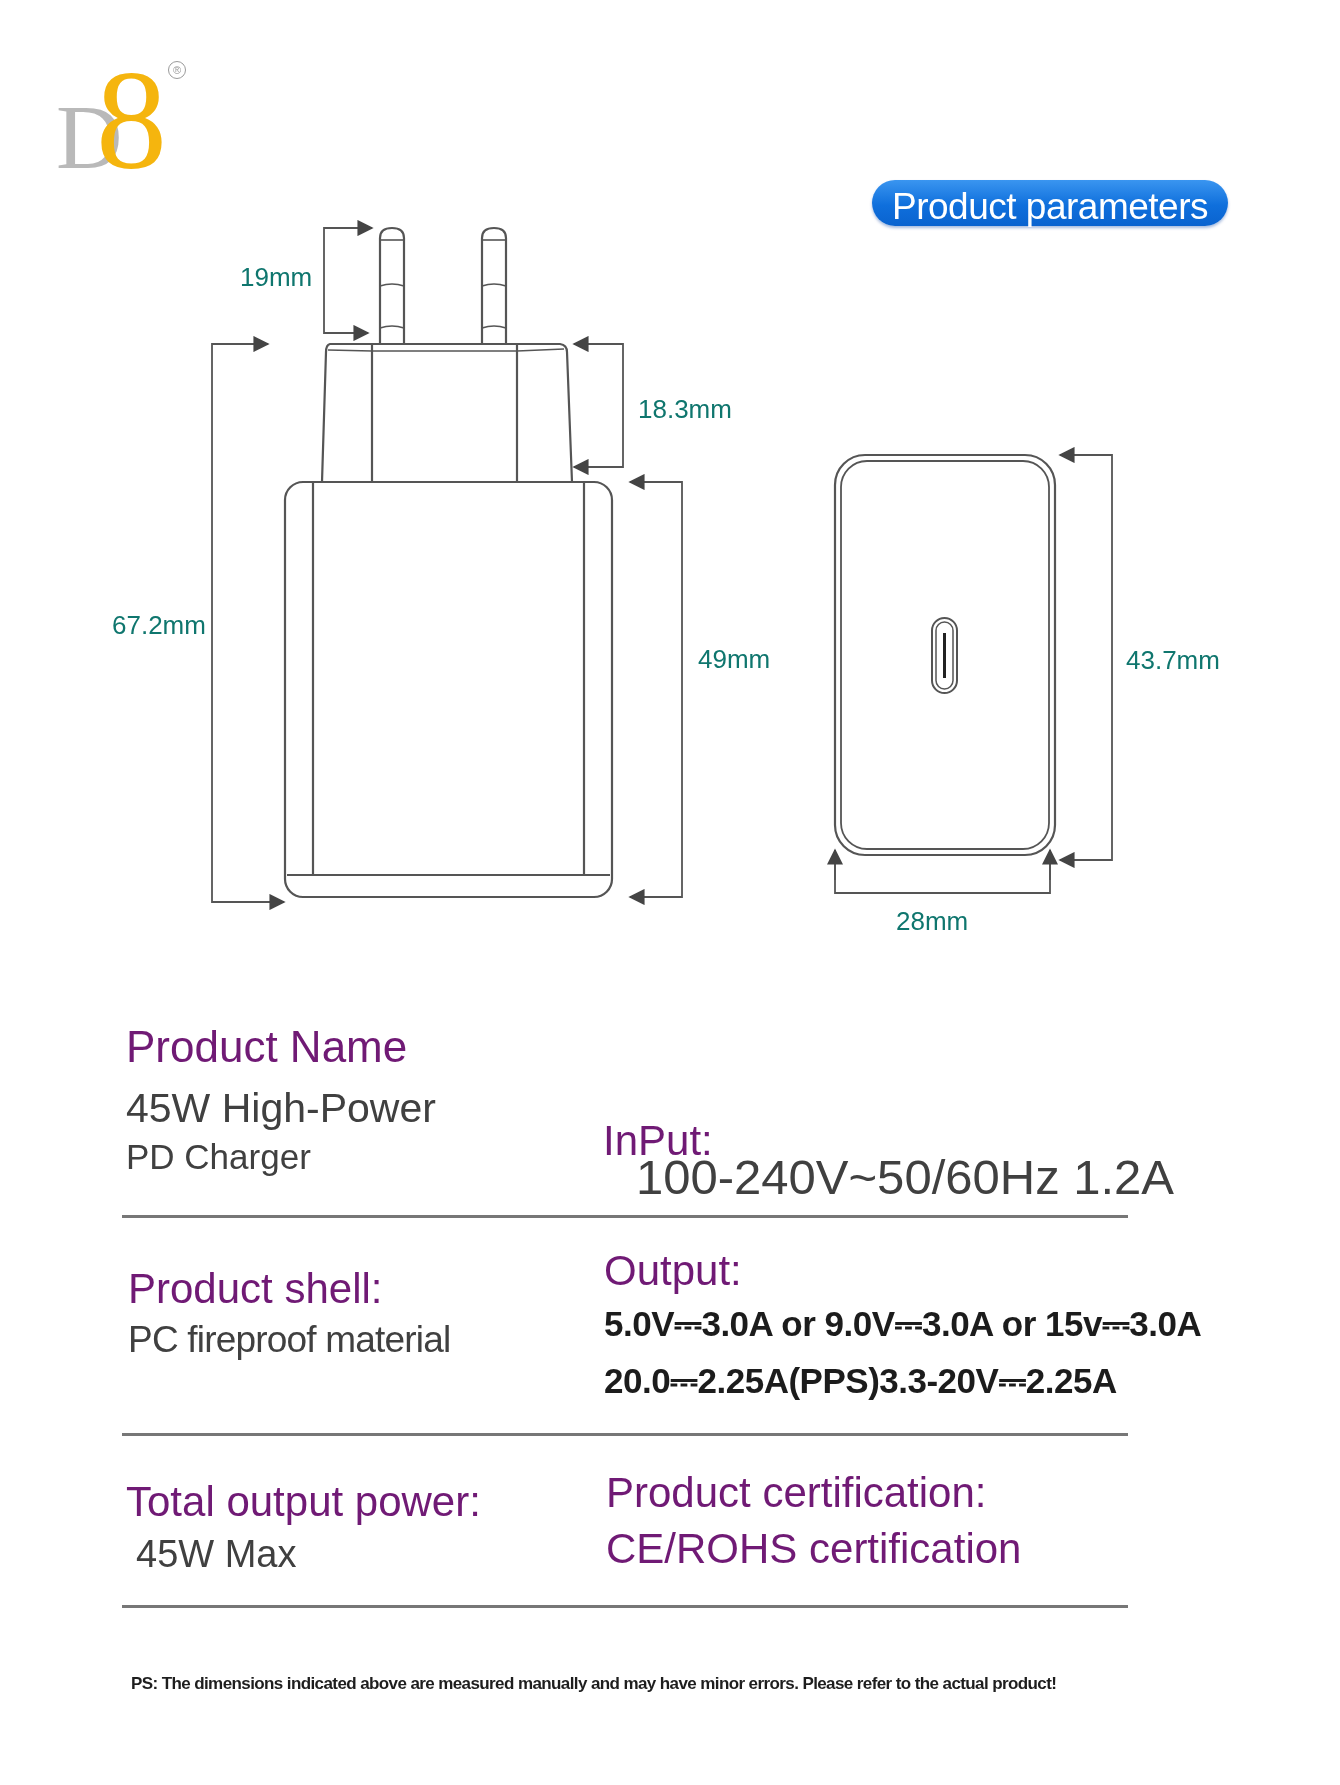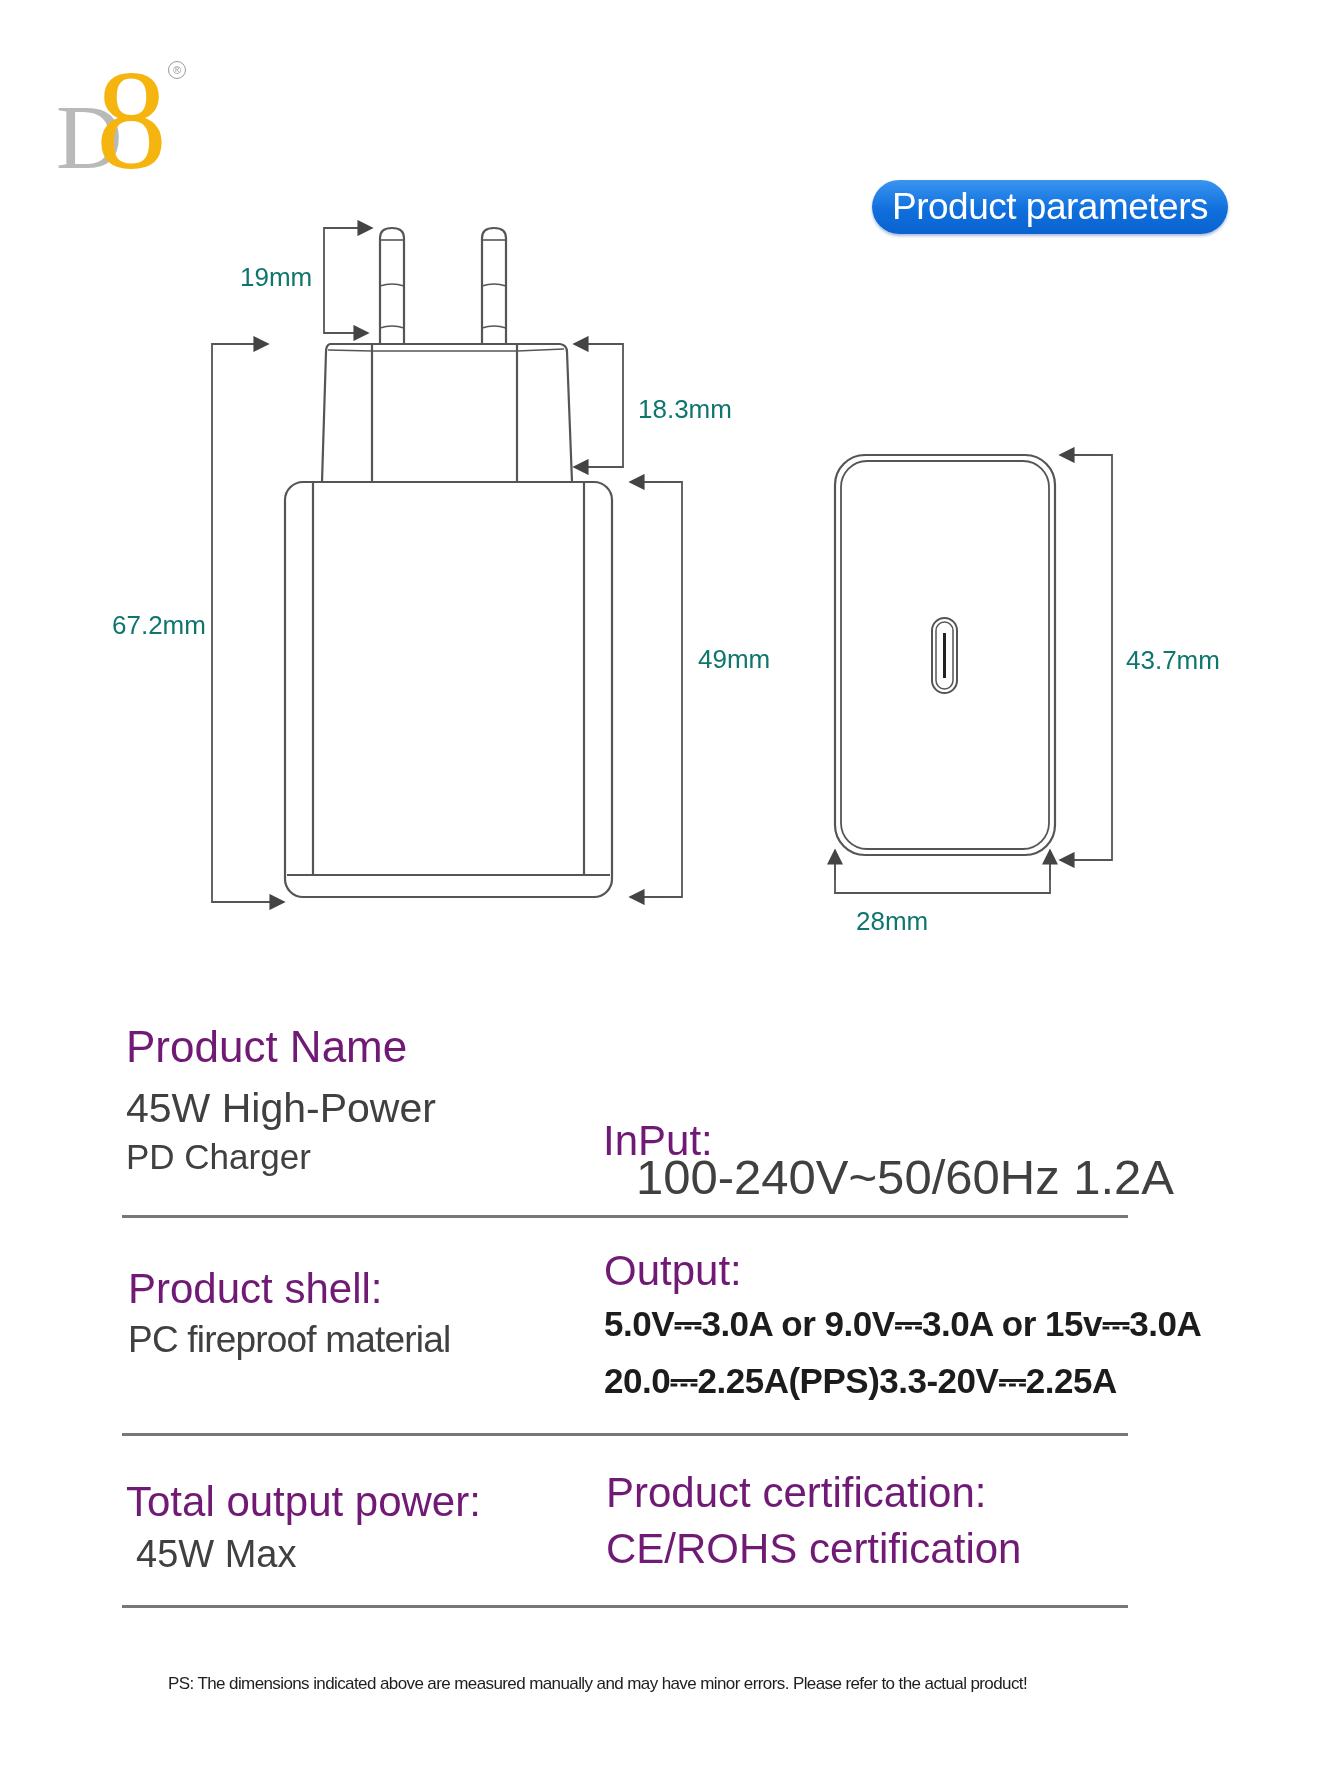--- a/index.html
+++ b/index.html
@@ -8,34 +8,34 @@
   .abs { position: absolute; }
   
   .logo { left: 50px; top: 55px; width: 150px; height: 125px; }
   .logo-d { position: absolute; left: 6px; top: 36px; font-family: "Liberation Serif", "DejaVu Serif", serif;
             font-size: 92px; line-height: 1; color: #b9b9b9; letter-spacing: -4px; }
   .logo-8 { position: absolute; left: 46px; top: -6px; font-family: "Liberation Serif", "DejaVu Serif", serif;
             font-size: 142px; line-height: 1; color: #f5b50e; }
   .logo-reg { position: absolute; left: 118px; top: 6px; width: 16px; height: 16px; border: 1.5px solid #9a9a9a;
               border-radius: 50%; font-size: 11px; line-height: 16px; text-align: center; color: #9a9a9a; }
   
-  .badge { left: 872px; top: 180px; width: 356px; height: 54px; border-radius: 27px;
+  .badge { left: 872px; top: 180px; width: 356px; height: 46px; border-radius: 27px;
            background: linear-gradient(#3a95f0, #0f6fdc 55%, #0a63cf);
            box-shadow: 0 2px 3px rgba(0,60,160,0.35); color: #fff; font-size: 37px; line-height: 54px;
            text-align: center; letter-spacing: -0.5px; }
   
   svg.drawing { position: absolute; left: 0; top: 0; }
   .dim { position: absolute; font-size: 26px; color: #0f766e; white-space: nowrap; }
   
   .spec-title { position: absolute; font-size: 44px; color: #701a75; white-space: nowrap; line-height: 1; }
   .spec-val { position: absolute; font-size: 38px; color: #404040; white-space: nowrap; line-height: 1; }
   .spec-val-sm { position: absolute; font-size: 35px; color: #1c1c1c; white-space: nowrap; line-height: 1; letter-spacing: -0.5px; font-weight: bold; }
   .divider { position: absolute; left: 122px; width: 1006px; height: 3px; background: #777; }
-  .ps { position: absolute; left: 131px; top: 1674px; font-size: 17px; font-weight: normal; color: #1e1e1e;
-        white-space: nowrap; letter-spacing: -0.6px; margin-left: 37px; }
+  .ps { position: absolute; left: 131px; top: 1674px; font-size: 17px; font-weight: bold; color: #1e1e1e;
+        white-space: nowrap; letter-spacing: -0.6px; }
 </style>
 </head>
 <body>
 
 <div class="abs logo">
   <span class="logo-d">D</span>
   <span class="logo-8">8</span>
   <span class="logo-reg">®</span>
 </div>
 
@@ -114,21 +114,21 @@
     <line x1="835" y1="880" x2="835" y2="850" marker-end="url(#arr)"></line>
     <line x1="1050" y1="880" x2="1050" y2="850" marker-end="url(#arr)"></line>
   </g>
 </svg>
 
 <div class="dim" style="left:240px; top:262px;">19mm</div>
 <div class="dim" style="left:638px; top:394px;">18.3mm</div>
 <div class="dim" style="left:112px; top:610px;">67.2mm</div>
 <div class="dim" style="left:698px; top:644px;">49mm</div>
 <div class="dim" style="left:1126px; top:645px;">43.7mm</div>
-<div class="dim" style="left:856px; top:906px;text-align:center;">28mm</div>
+<div class="dim" style="left:896px; top:906px;text-align:center;">28mm</div>
 
 <div class="spec-title" style="left:126px; top:1025px;">Product Name</div>
 <div class="spec-val" style="left:126px; top:1088px; font-size:41px;">45W High-Power</div>
 <div class="spec-val" style="left:126px; top:1139px; font-size:35px;">PD Charger</div>
 
 <div class="spec-title" style="left:603px; top:1120px; font-size:42px;">InPut:</div>
 <div class="spec-val" style="left:636px; top:1153px; font-size:49px;">100-240V~50/60Hz  1.2A</div>
 
 <div class="divider" style="top:1215px;"></div>
 

